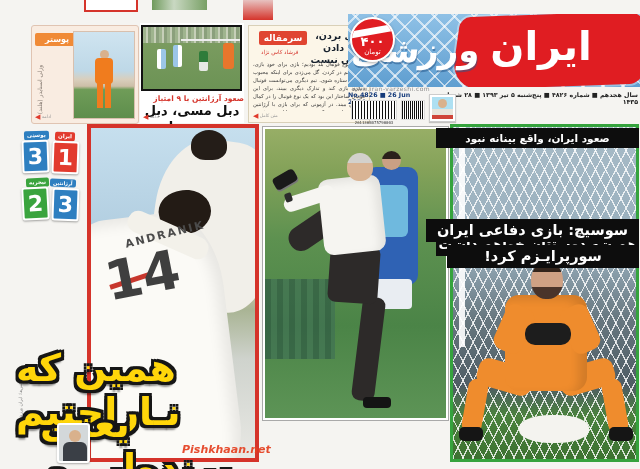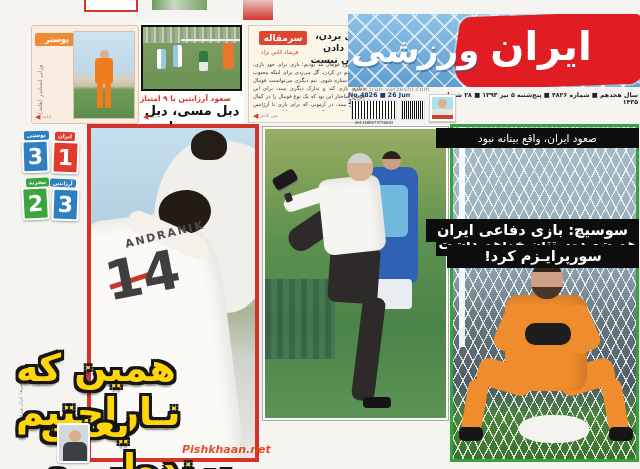--- a/index.html
+++ b/index.html
@@ -36,21 +36,21 @@
   .arg-photo{position:absolute;left:1px;top:2px;width:101px;height:66px;border:2px solid #121212;
      background:linear-gradient(180deg,#8aa66d 0%,#7b9c60 20%,#6c9355 100%);overflow:hidden;}
   .crowd{position:absolute;left:0;top:0;width:100%;height:16px;
      background:repeating-linear-gradient(90deg,#9fb48e 0 3px,#c6cfb8 3px 5px,#8ba07c 5px 8px);filter:blur(.4px);}
   .fig{position:absolute;border-radius:2px;}
   .fig-arg1{left:14px;top:22px;width:9px;height:20px;background:linear-gradient(90deg,#fff 0 45%,#9cc6e8 45% 100%);}
   .fig-arg2{left:30px;top:18px;width:9px;height:22px;background:linear-gradient(90deg,#9cc6e8 0 50%,#fff 50% 100%);}
   .fig-ng1{left:56px;top:24px;width:9px;height:20px;background:linear-gradient(180deg,#2f7c3a 0 55%,#e6e9e4 55% 100%);}
   .fig-gk{left:80px;top:16px;width:11px;height:26px;background:#e8762c;border-radius:3px;}
   .goalbar{position:absolute;left:38px;top:12px;width:60px;height:2px;background:#eee;}
-  .arg-kicker{position:absolute;left:0;top:71px;width:100%;text-align:left;direction:rtl;
+  .arg-kicker{position:absolute;left:0;top:71px;width:100%;text-align:right;direction:rtl;
               color:#d5342b;font-size:7.5px;font-weight:bold;}
   .arg-headline{position:absolute;left:0;top:80px;width:100%;text-align:center;direction:rtl;
                 color:#111;font-size:13px;font-weight:900;}
 
   
   .ed-box{left:248px;top:25px;width:122px;height:98px;background:#fcf6e8;border:1px solid #d9d0b8;}
   .ed-label{position:absolute;left:10px;top:5px;width:48px;height:14px;background:#e04531;color:#fff;
             font-size:9px;font-weight:bold;text-align:center;line-height:14px;border-radius:2px;direction:rtl;}
   .ed-author{position:absolute;left:12px;top:23px;font-size:5.5px;color:#d5342b;direction:rtl;}
   .ed-title{position:absolute;right:3px;top:4px;width:60px;text-align:right;direction:rtl;
@@ -169,21 +169,21 @@
   .gk-gloves{position:absolute;left:72px;top:196px;width:46px;height:22px;background:#1d1d1d;border-radius:10px;}
   .gk-thigh-l{position:absolute;left:24px;top:236px;width:56px;height:28px;background:#ef8c2d;border-radius:10px;transform:rotate(16deg);}
   .gk-thigh-r{position:absolute;left:106px;top:236px;width:56px;height:28px;background:#ef8c2d;border-radius:10px;transform:rotate(-16deg);}
   .gk-sock-l{position:absolute;left:12px;top:252px;width:20px;height:54px;background:#ef8c2d;border-radius:8px;transform:rotate(10deg);}
   .gk-sock-r{position:absolute;left:152px;top:252px;width:20px;height:54px;background:#ef8c2d;border-radius:8px;transform:rotate(-10deg);}
   .gk-boot-l{position:absolute;left:6px;top:300px;width:24px;height:14px;background:#151515;border-radius:5px;}
   .gk-boot-r{position:absolute;left:156px;top:300px;width:24px;height:14px;background:#151515;border-radius:5px;}
   .gk-cloth{position:absolute;left:66px;top:288px;width:70px;height:28px;background:#f4f3ef;border-radius:45%;}
 
   .strip{position:absolute;background:#0d0d0d;color:#fff;text-align:center;direction:rtl;z-index:4;}
-  .strip-kicker{left:436px;top:128px;width:203px;height:20px;font-size:10.5px;font-weight:normal;line-height:20px;}
+  .strip-kicker{left:436px;top:128px;width:203px;height:20px;font-size:10.5px;font-weight:bold;line-height:20px;}
   .strip-red{left:428px;top:151px;width:211px;height:31px;font-size:20px;font-weight:900;line-height:30px;color:#e8392b;
      text-shadow:-1px -1px 0 #fff,1px -1px 0 #fff,-1px 1px 0 #fff,1px 1px 0 #fff;}
   .strip-sub{left:436px;top:185px;width:203px;height:23px;font-size:13.5px;font-weight:900;line-height:23px;margin-top:48px;}
   .strip-q1{left:426px;top:219px;width:213px;height:23px;font-size:14.5px;font-weight:900;line-height:22px;}
   .strip-q2{left:447px;top:245px;width:192px;height:23px;font-size:14.5px;font-weight:900;line-height:22px;}
 
   
   .headline{position:absolute;z-index:8;direction:rtl;text-align:left;color:#ffd60a;font-weight:900;
      text-shadow:-3px -3px 0 #161616,3px -3px 0 #161616,-3px 3px 0 #161616,3px 3px 0 #161616,
                  0 -3px 0 #161616,0 3px 0 #161616,-3px 0 0 #161616,3px 0 0 #161616,0 5px 2px rgba(0,0,0,.45);}
@@ -244,20 +244,25 @@
       <span>کافی نیست</span>
     </div>
     <div class="ed-body">ما یک نوع فوتبال بلد بودیم؛ بازی برای خودِ بازی، برای اسم در کردن. گل می‌زدی برای اینکه محبوب شوی و ستاره شوی. تیم دیگری می‌توانست فوتبال دیگری بازی کند و تدارک دیگری ببیند، برای این فوتبال ساختار این بود که یک نوع فوتبال را در کمال آموزش ببیند. در آزمونی که برای بازی با آرژانتین پیش رو داریم هیچ‌کس در جبهه مقابل نیست؛ خود هیچ، حتی کسی بی‌خبر از چیزی که ریخته و آرژانتین دیدیم با متوسط‌های فوتبال ایران، قابل احترام به گمانه‌ها فوتبال درستی است.</div>
     <div class="ed-more"><span class="tri">◀</span> <span>متن کامل</span></div>
   </div>
 
   <div class="abs masthead">
     <div class="mast-blob"></div>
     <div class="mast-title-right">ایران</div>
     <div class="mast-title-left">ورزشی</div>
+  </div>
+  <div class="abs price-circle">
+    <div class="price-band"></div>
+    <div class="price-amount">۴۰۰</div>
+    <div class="price-unit">تومان</div>
   </div>
   <div class="abs website">www.iran-varzeshi.com</div>
   <div class="abs issue-line">
     <span class="issue-fa">سال هجدهم ■ شماره ۴۸۲۶ ■ پنج‌شنبه ۵ تیر ۱۳۹۳ ■ ۲۸ شعبان ۱۴۳۵</span>
     <span class="issue-en">No.4826 ■ 26 Jun 2014</span>
   </div>
   <div class="abs barcode"></div>
   <div class="abs barcode-digits">2611308075790003</div>
   <div class="abs barcode2"></div>
   <div class="abs supp-thumb">

